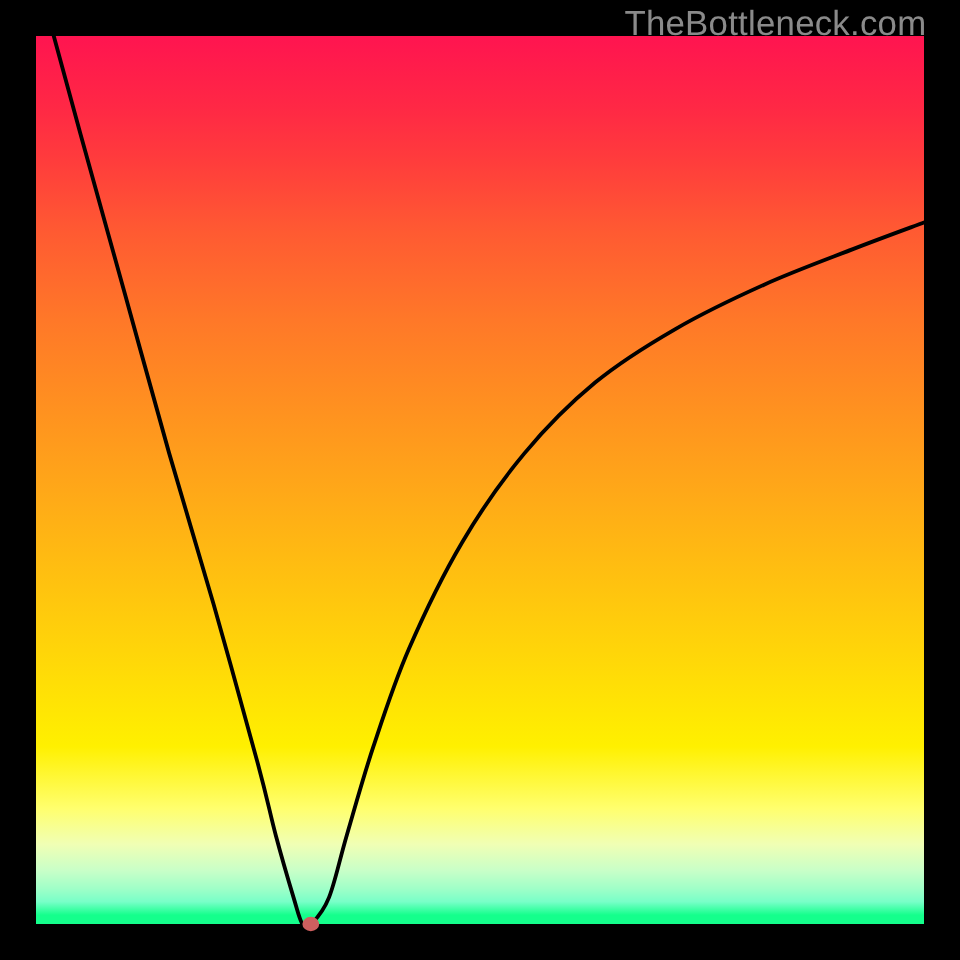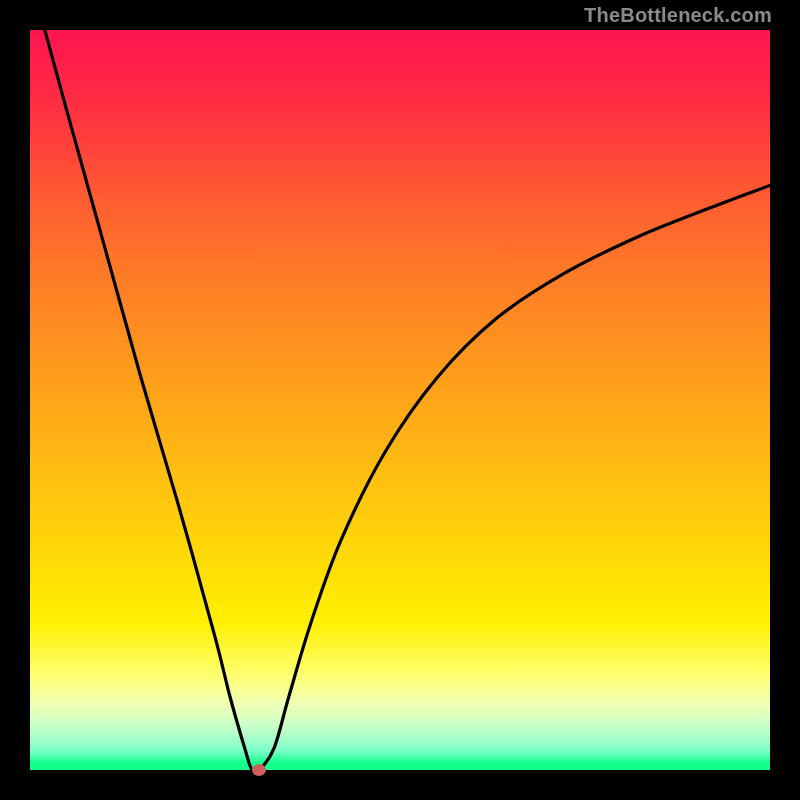--- a/index.html
+++ b/index.html
@@ -34,22 +34,22 @@
       #78ffc8 97.5%,
       #14ff8c 99%,
       #14ff8c 100%
     );
   }
   .watermark {
     position: absolute;
     top: 4px;
     right: 28px;
     font-family: Arial, Helvetica, sans-serif;
-    font-size: 20px;
-    font-weight: bold;
+    font-size: 29px;
+    font-weight: normal;
     color: #8a8a8a;
     letter-spacing: 0.2px;
   }
   .curve {
     position: absolute;
     left: 0;
     top: 0;
     width: 740px;
     height: 740px;
   }

